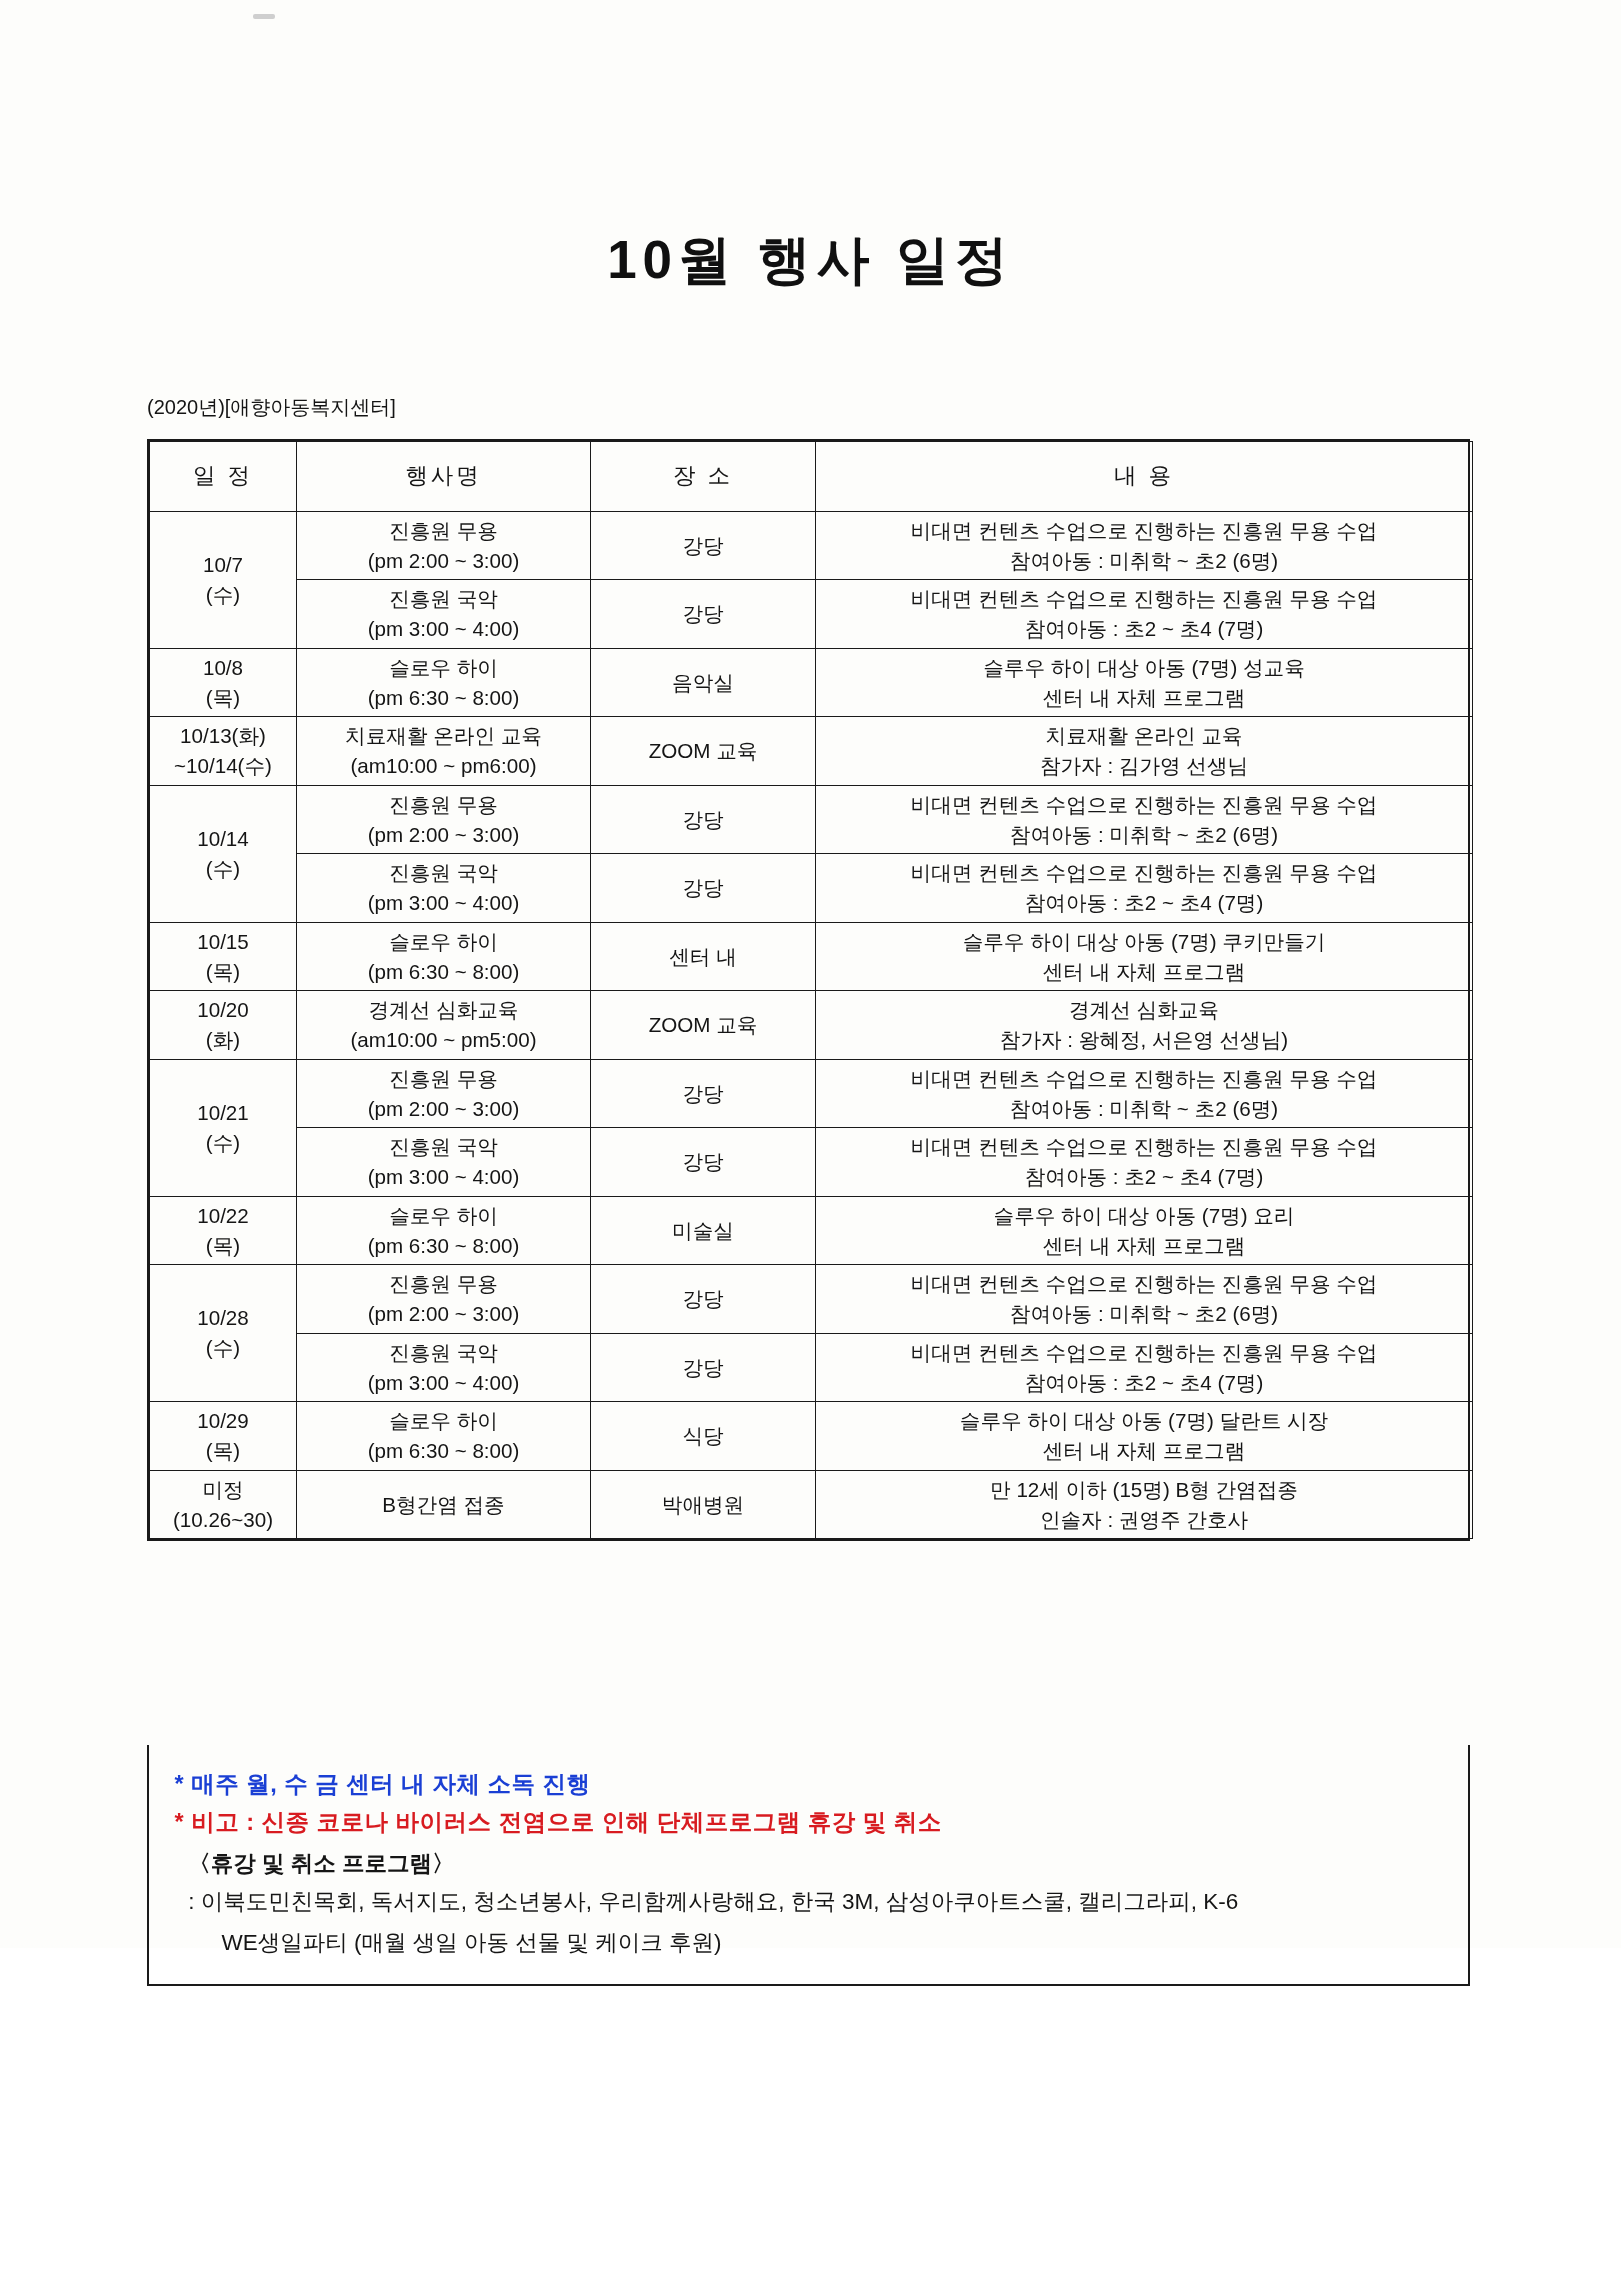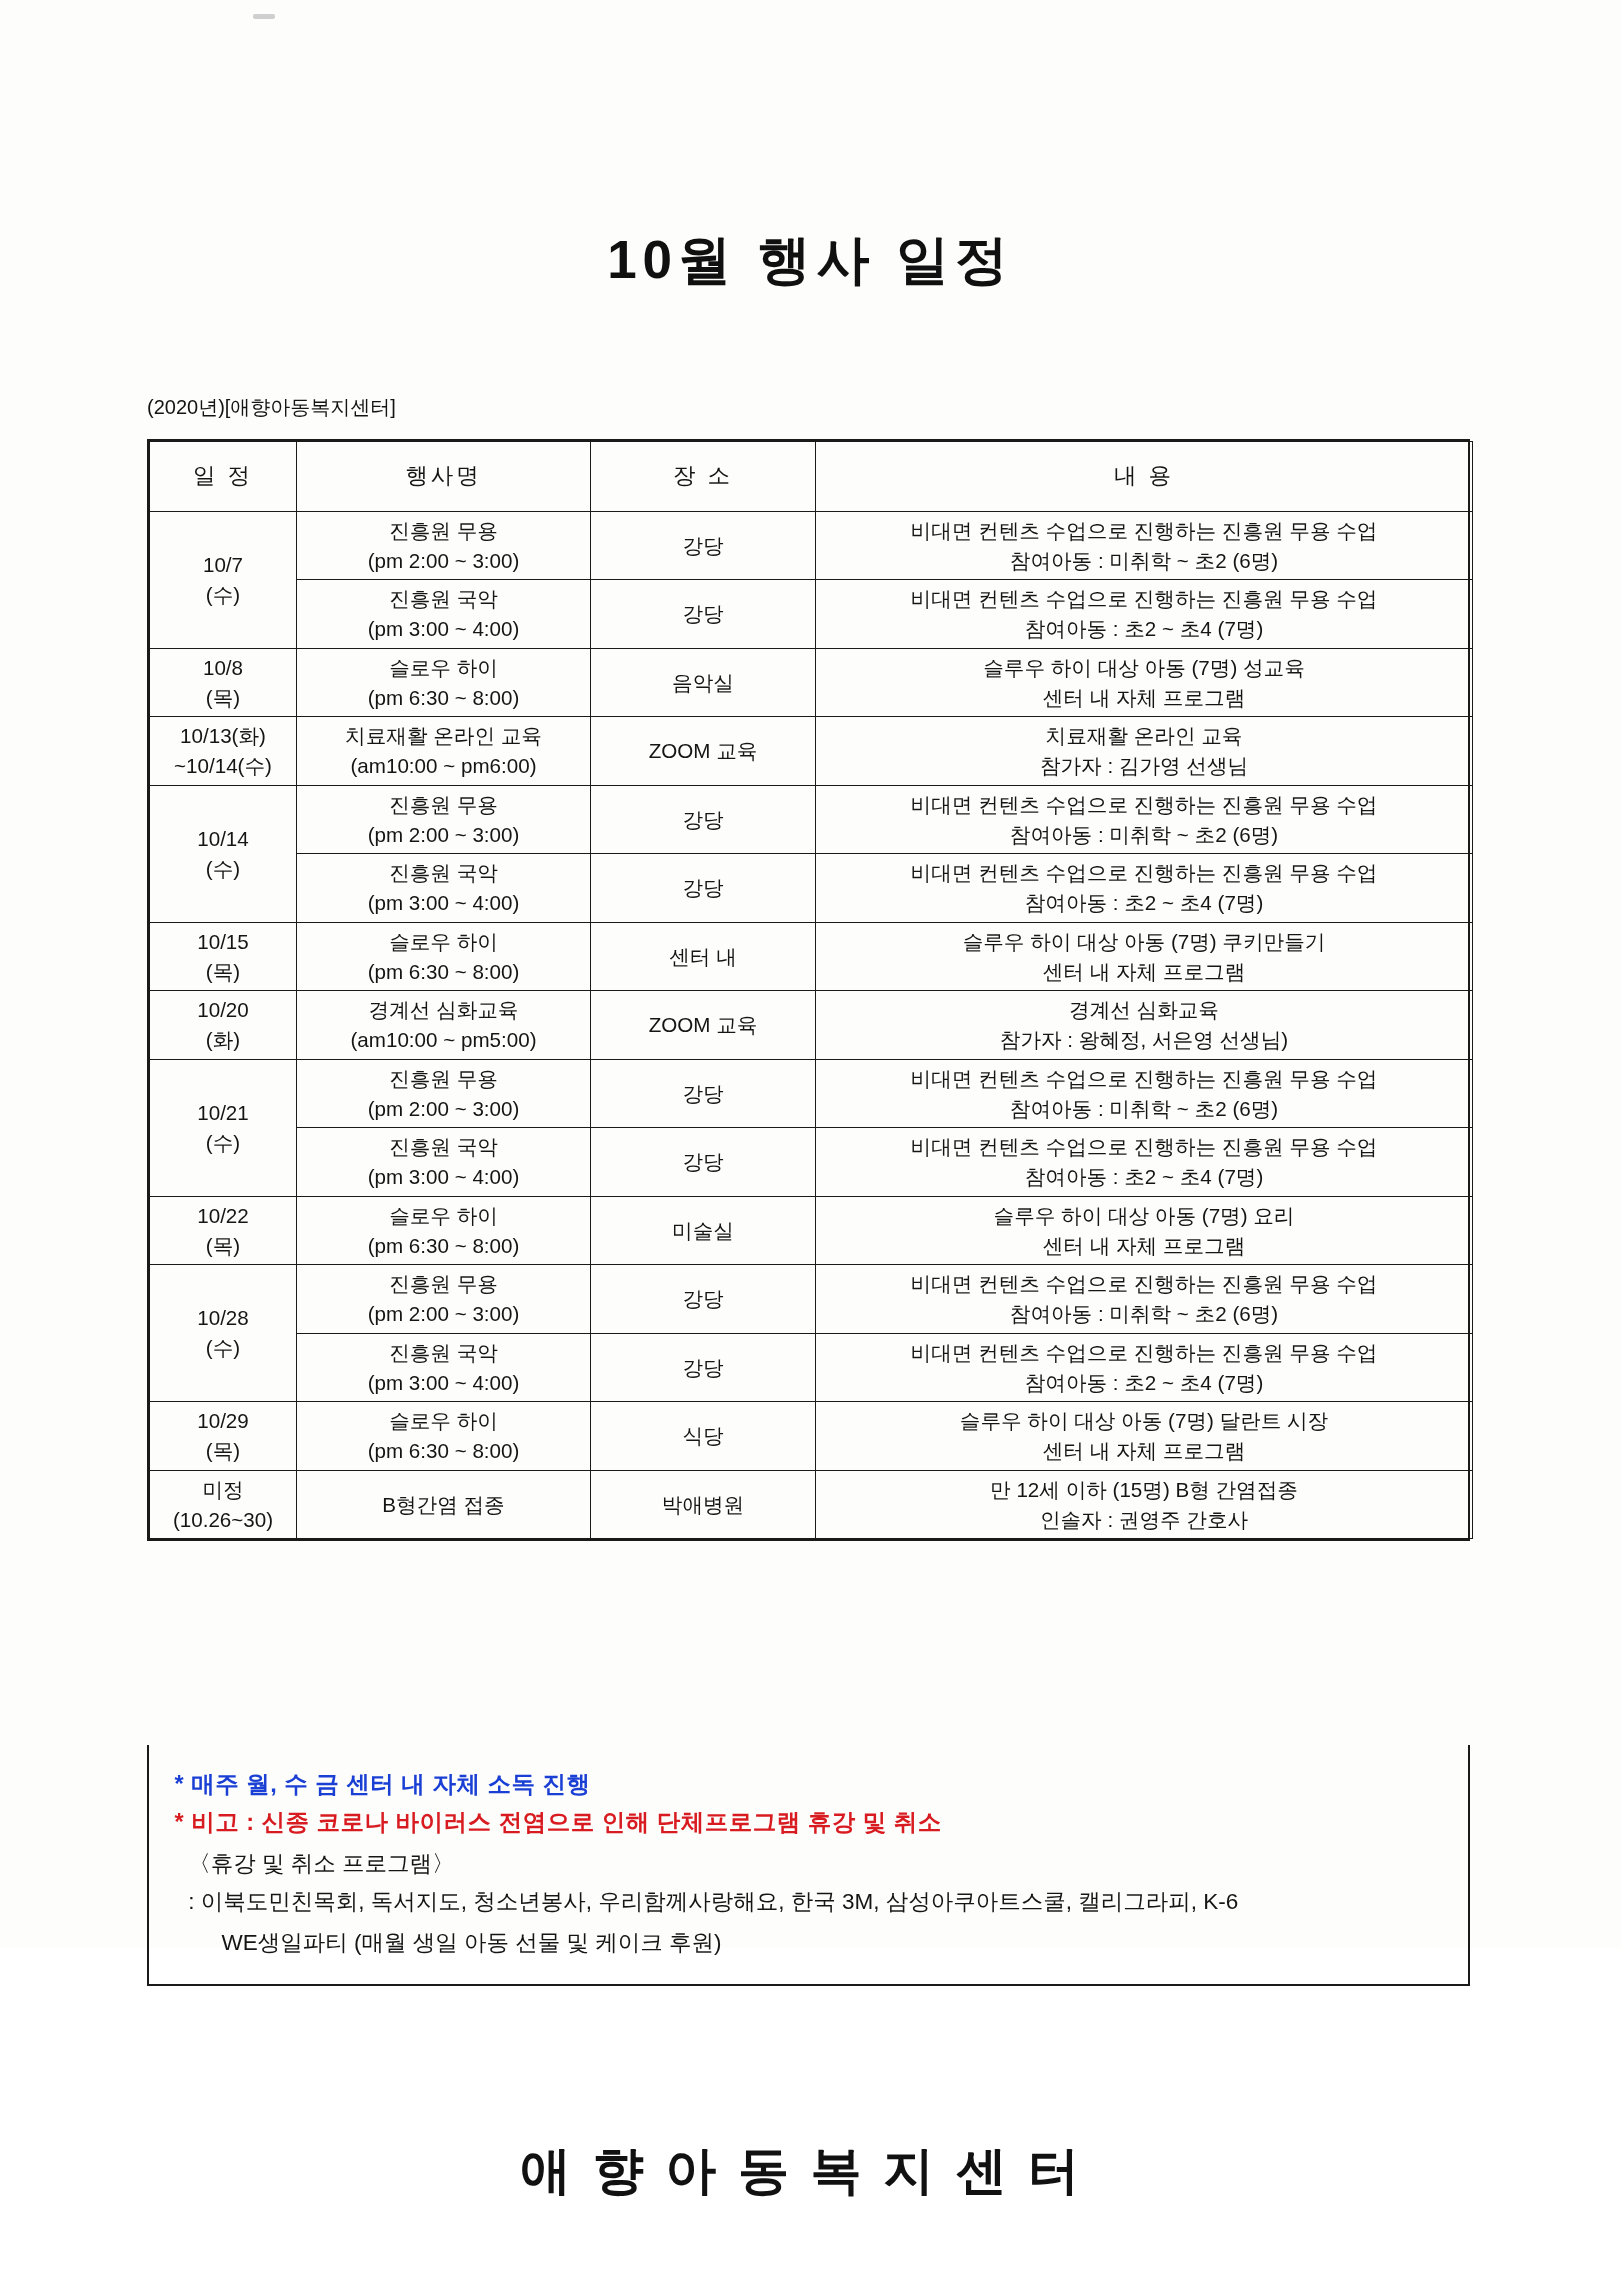--- a/index.html
+++ b/index.html
@@ -105,20 +105,21 @@
   .note-red {
     color: #d81b20;
     font-weight: bold;
     font-size: 23.5px;
     margin: 5.9px 0 9.8px 0;
     letter-spacing: 0.5px;
   }
   .note-plain {
     font-size: 22.5px;
     margin: 7.8px 0 3.9px 0;
+    font-weight: bold;
   }
   .note-list {
     font-size: 22.5px;
     margin: 5.9px 0 0 0;
     line-height: 1.55;
   }
   .note-indent1 { padding-left: 13.7px; }
   .note-indent2 { padding-left: 47px; }
   .footer {
     position: absolute;
@@ -397,16 +398,15 @@
   </div>
 
   <div class="notes">
     <div class="note-blue">* 매주 월, 수 금 센터 내 자체 소독 진행</div>
     <div class="note-red">* 비고 : 신종 코로나 바이러스 전염으로 인해 단체프로그램 휴강 및 취소</div>
     <div class="note-plain note-indent1">〈휴강 및 취소 프로그램〉</div>
     <div class="note-list note-indent1">: 이북도민친목회, 독서지도, 청소년봉사, 우리함께사랑해요, 한국 3M, 삼성아쿠아트스쿨, 캘리그라피, K-6</div>
     <div class="note-list note-indent2">WE생일파티 (매월 생일 아동 선물 및 케이크 후원)</div>
   </div>
 
-  <div class="footer">애향아동복지센터</div>
 
 </div>
 
 
 </body></html>

